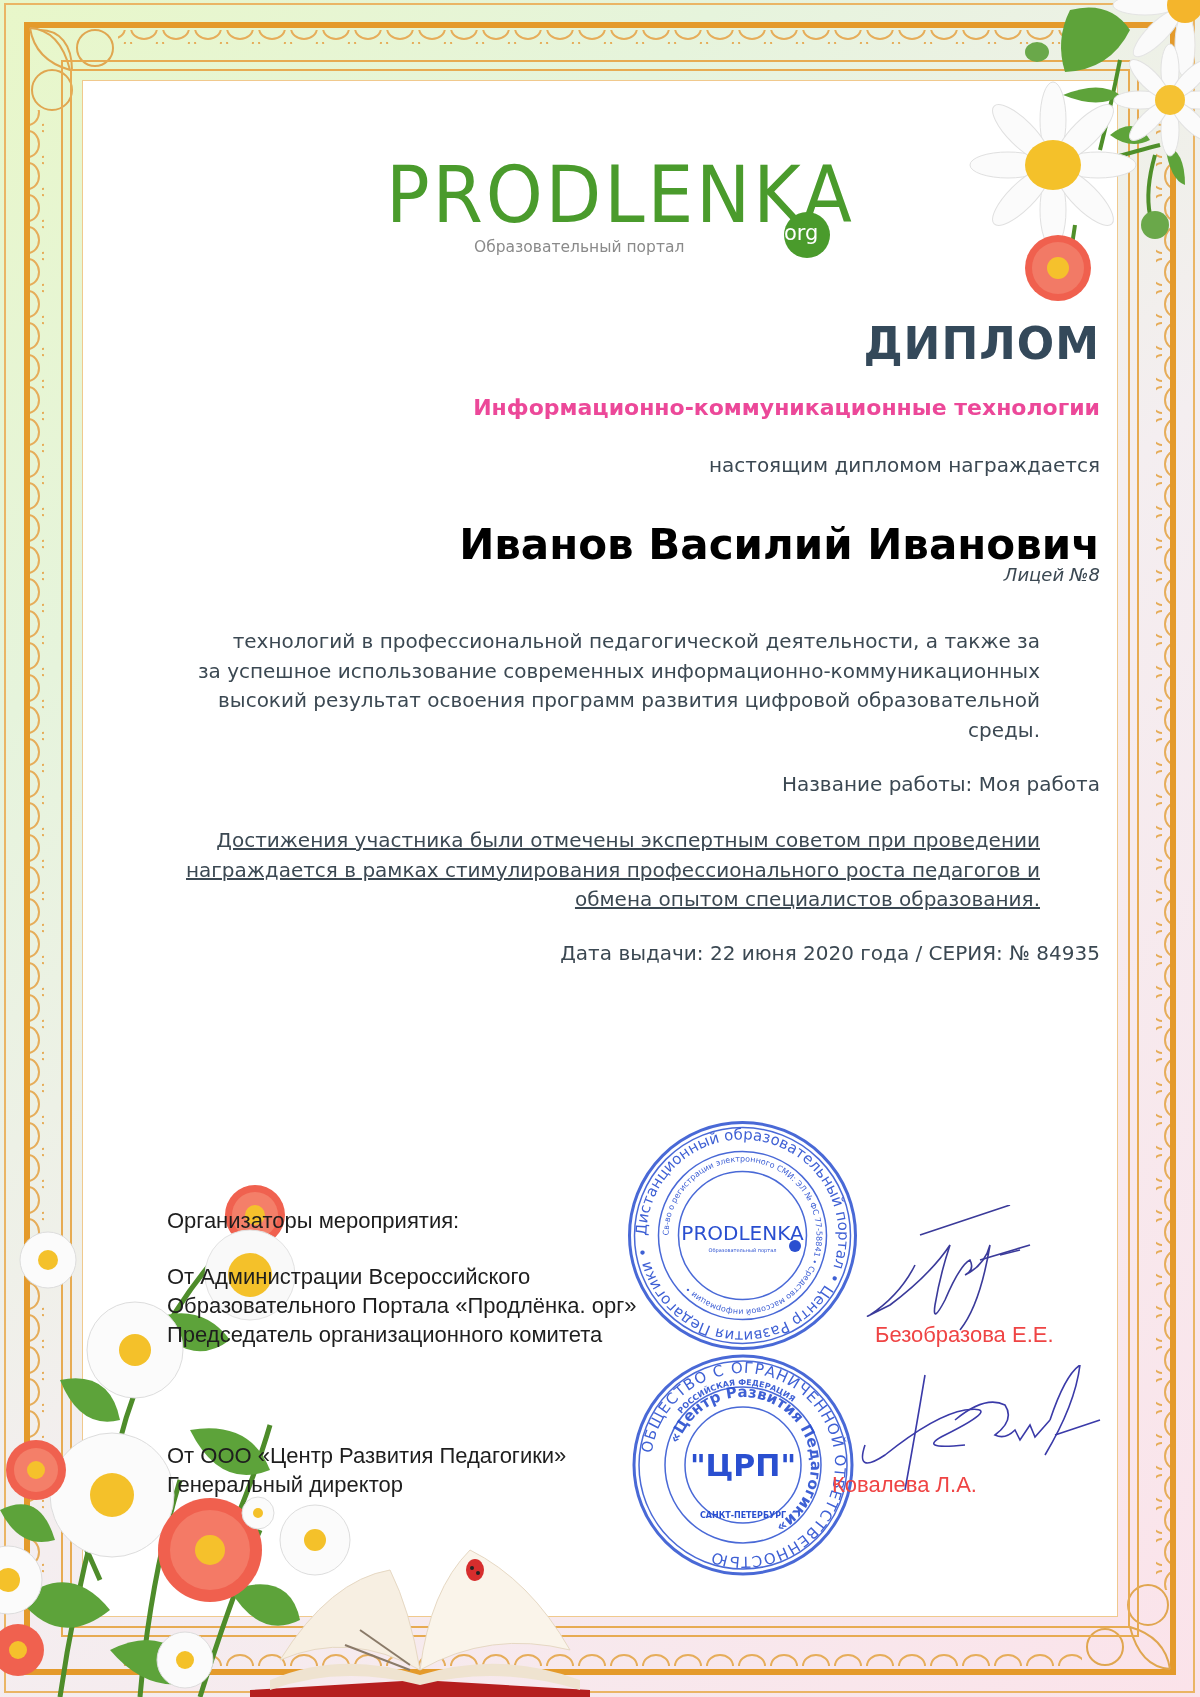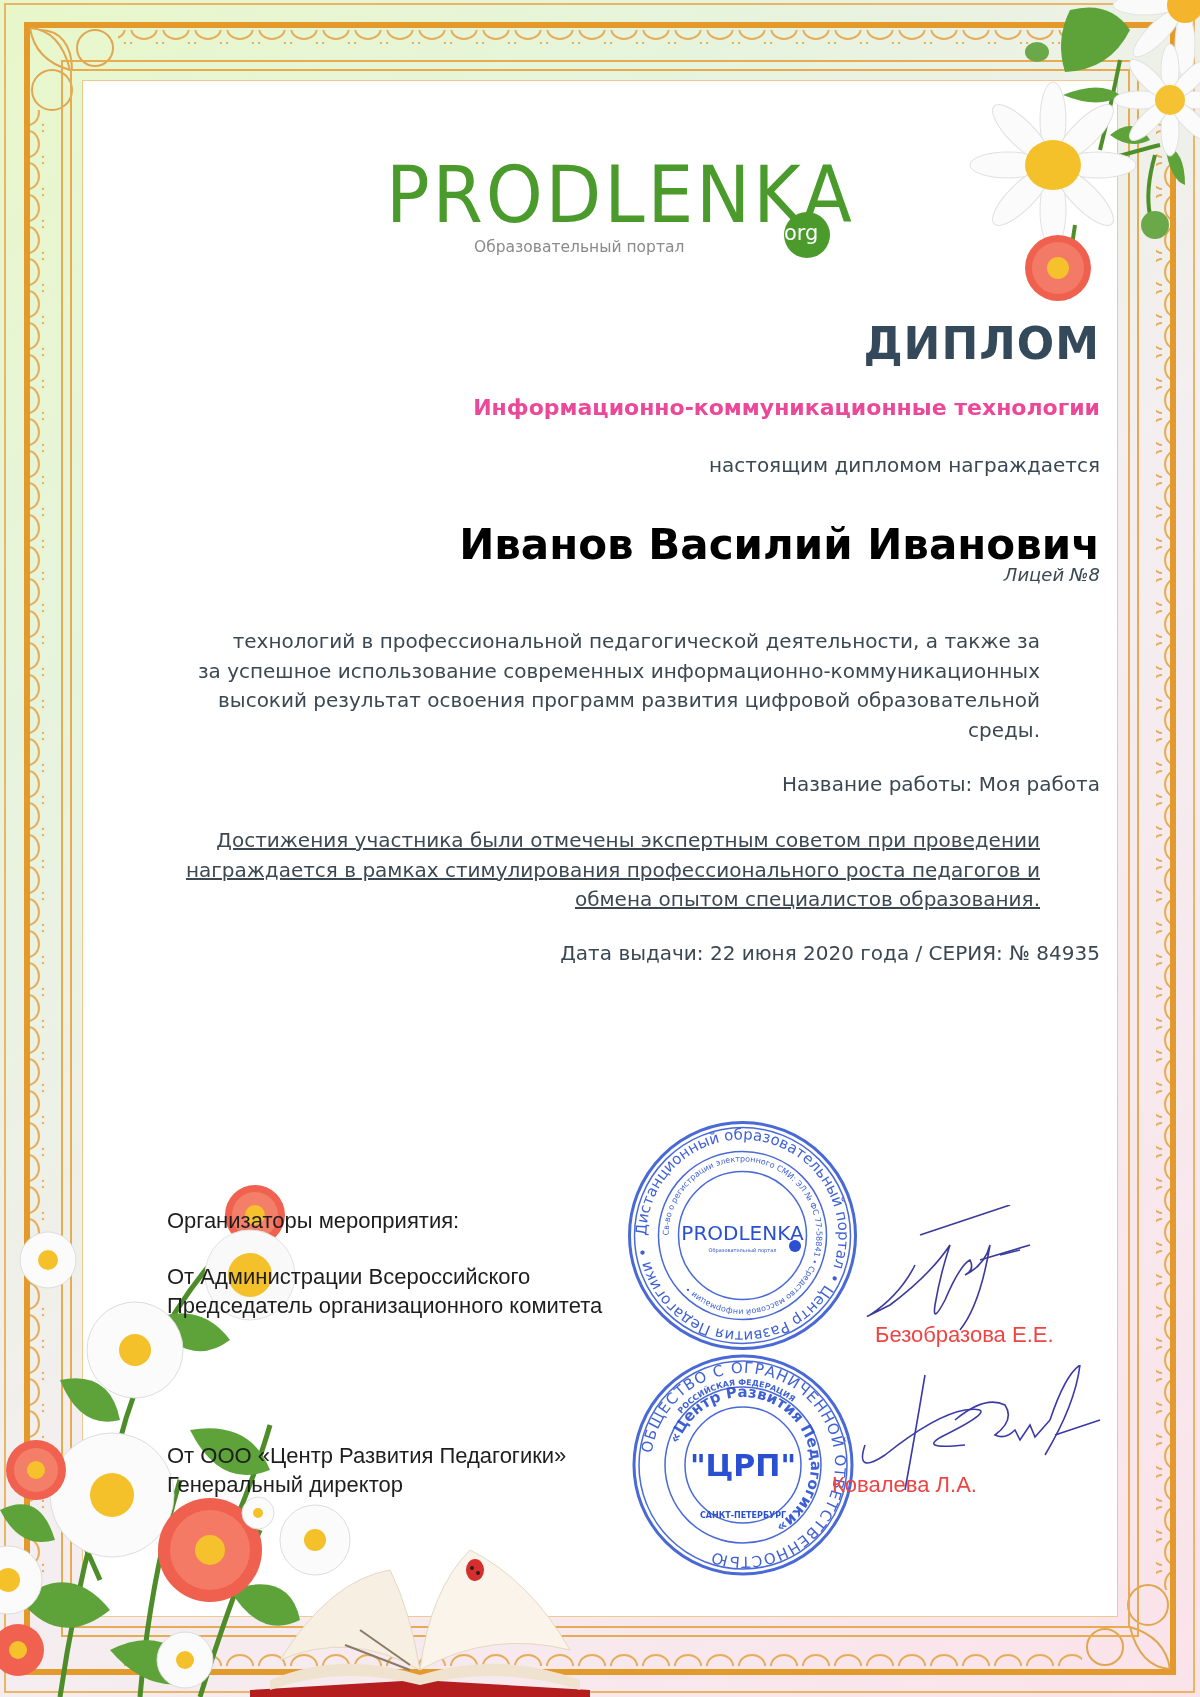--- a/index.html
+++ b/index.html
@@ -291,20 +291,21 @@
   <g transform="translate(225,40)">
     <ellipse rx="9" ry="11" fill="#d62d2d"></ellipse>
     <circle cx="-3" cy="-2" r="2" fill="#222"></circle>
       <circle cx="3" cy="3" r="2" fill="#222"></circle>
   </g>
 </svg>
 
 <div class="org-text org-heading">Организаторы мероприятия:</div>
 <div class="org-text org-block1">
   <div>От Администрации Всероссийского</div>
+  <div>Образовательного Портала «Продлёнка. орг»</div>
   <div>Председатель организационного комитета</div>
 </div>
 <div class="org-text org-block2">
   <div>От ООО «Центр Развития Педагогики»</div>
   <div>Генеральный директор</div>
 </div>
 
 <svg class="stamp stamp1" viewBox="0 0 235 235">
   <defs>
     <path id="s1outer" d="M117.5 117.5 m-96 0 a96 96 0 1 1 192 0 a96 96 0 1 1 -192 0"></path>

